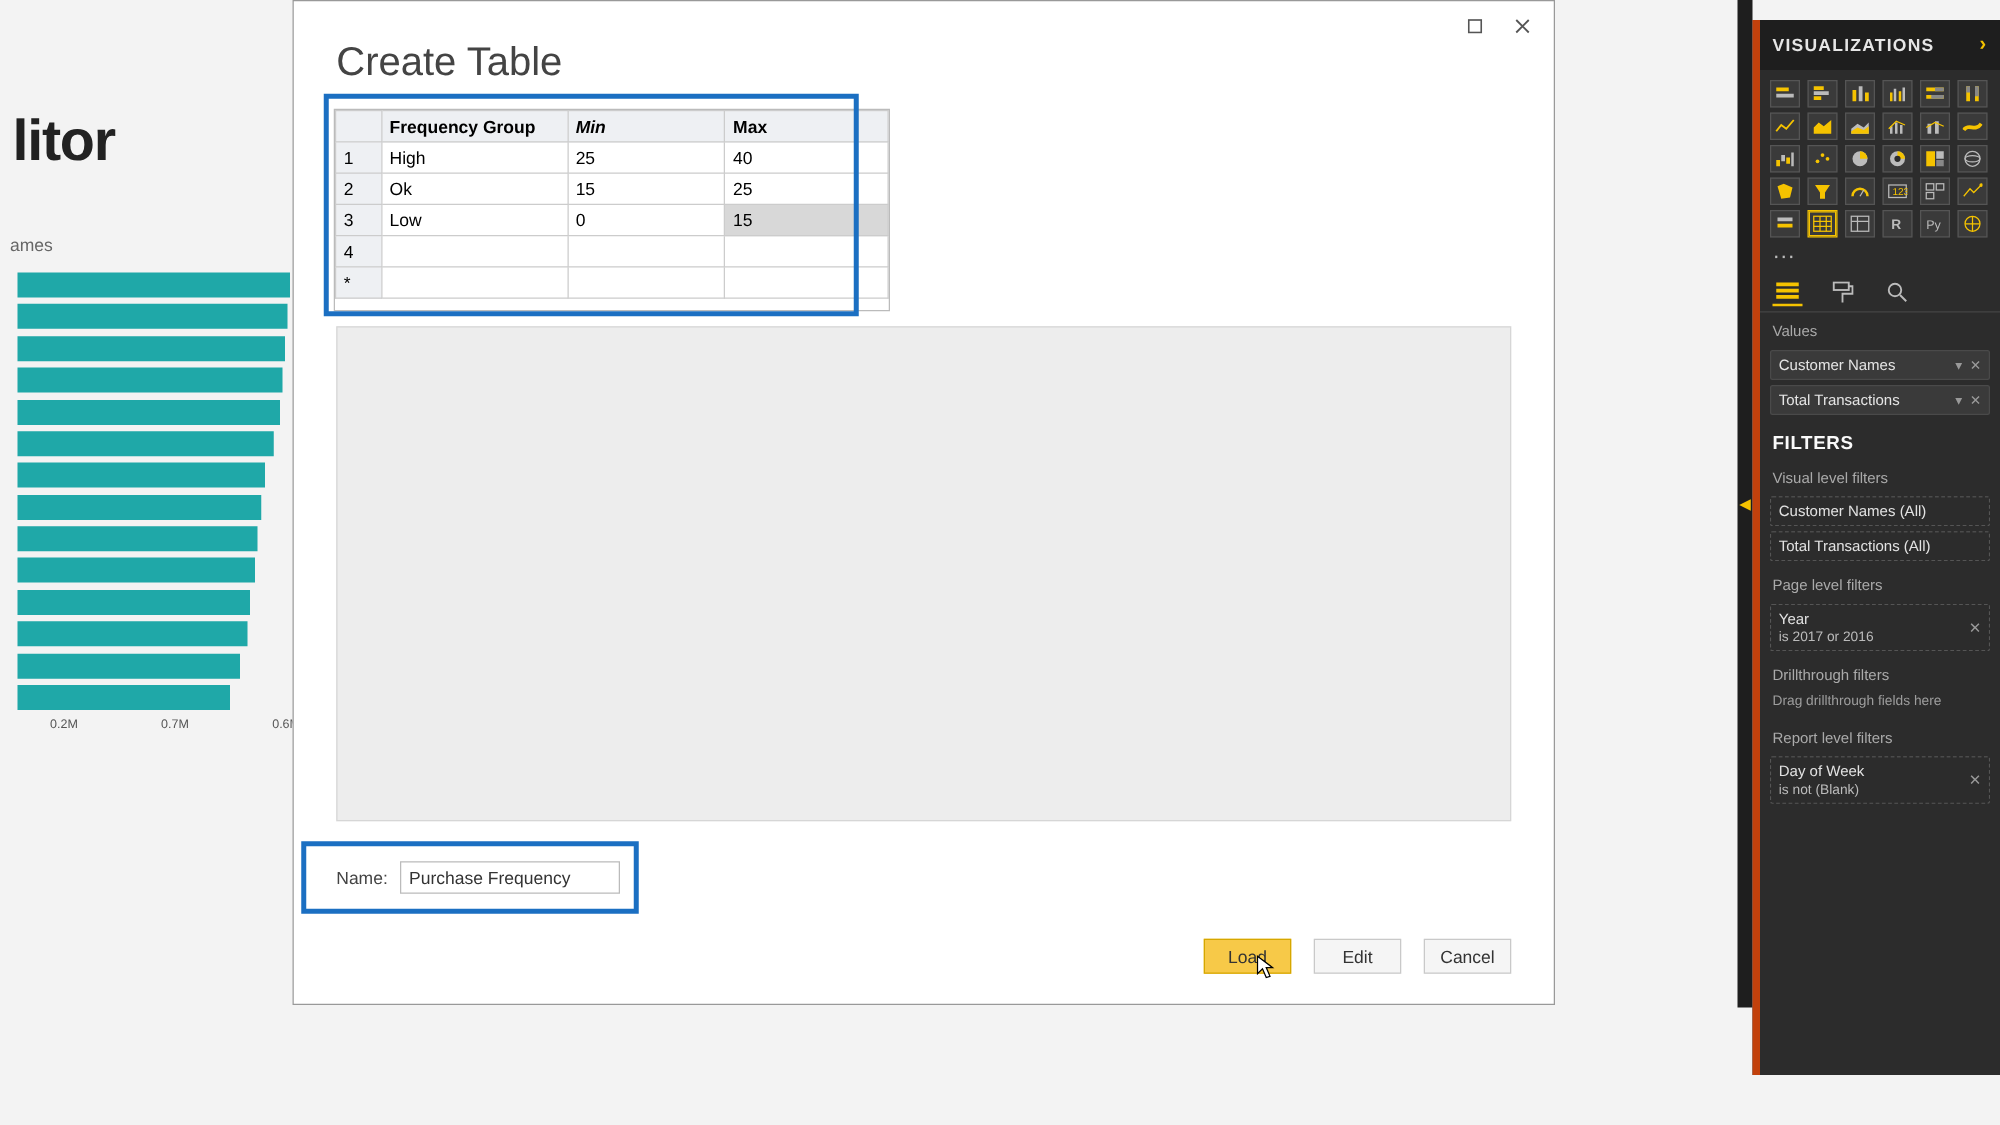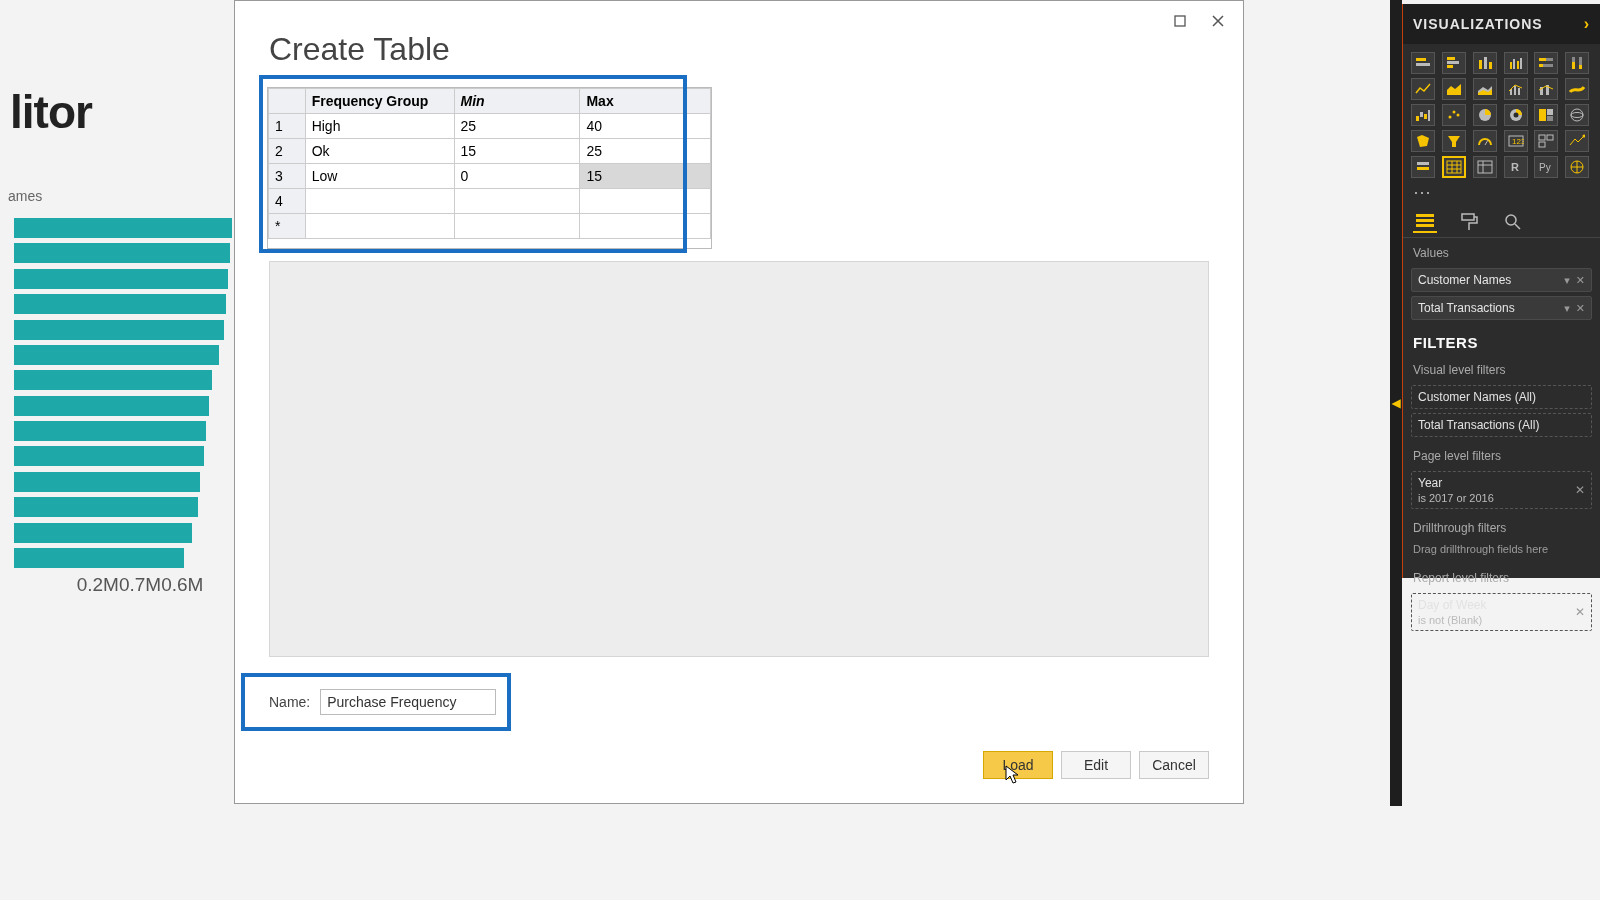--- a/index.html
+++ b/index.html
@@ -3,21 +3,21 @@
 <meta charset="utf-8">
 <style>
   * { box-sizing: border-box; margin: 0; padding: 0; font-family: "Segoe UI", Arial, sans-serif; }
   html, body { width: 1600px; height: 900px; overflow: hidden; background: #f3f3f3; }
 
   
   .bg-title { position: absolute; left: 10px; top: 85px; font-size: 46px; font-weight: 700; color: #222; letter-spacing: -1px; }
   .bg-sub   { position: absolute; left: 8px; top: 188px; font-size: 14px; color: #666; }
   .bars-wrap { position: absolute; left: 14px; top: 218px; width: 224px; height: 350px; display:flex; flex-direction:column; justify-content:space-between; }
   .bar { height: 20px; background: #1fa8a8; }
-  .axis { position:absolute; left: 40px; top: 574px; width: 200px; display:flex; justify-content:center; color:#555; font-size: 19px; }
+  .axis { position:absolute; left: 40px; top: 574px; width: 200px; display:flex; justify-content:space-between; color:#555; font-size: 10px; }
   .axis span { }
 
   
   .dialog { position:absolute; left:234px; top:0; width:1010px; height:804px; background:#fff; border:1px solid #999; }
   .dlg-titlebar { display:flex; justify-content:flex-end; align-items:center; height:40px; padding-right:6px; }
   .winbtn { width:38px; height:30px; display:flex; align-items:center; justify-content:center; color:#555; font-size:14px; cursor:pointer; }
   .dlg-title { position:absolute; left:34px; top:30px; font-size:32px; font-weight:400; color:#444; }
 
   
   .hl-table { position:absolute; left:24px; top:74px; width:428px; height:178px; border:4px solid #1b6fc2; pointer-events:none; }
@@ -38,27 +38,27 @@
   
   .dlg-body { position:absolute; left:34px; top:260px; right:34px; height:396px; background:#ededed; border:1px solid #d6d6d6; }
 
   
   .hl-name { position:absolute; left:6px; bottom:72px; width:270px; height:58px; border:4px solid #1b6fc2; pointer-events:none; }
   .name-row { position:absolute; left:34px; bottom:88px; display:flex; align-items:center; gap:10px; }
   .name-row label { font-size:14px; color:#444; }
   .name-row input { width:176px; height:26px; border:1px solid #bbb; padding:2px 6px; font-size:14px; color:#333; }
 
   
-  .btnrow { position:absolute; right:34px; bottom:24px; display:flex; gap:8px; }
+  .btnrow { position:absolute; right:34px; bottom:24px; display:flex; gap:18px; }
   .btn { width:70px; height:28px; border:1px solid #c9c9c9; background:#f5f5f5; font-size:14px; color:#333; display:flex; align-items:center; justify-content:center; cursor:pointer; }
   .btn.primary { background:#f7c948; border-color:#d6a700; }
   .cursor { position:absolute; right:222px; bottom:14px; font-size:16px; pointer-events:none; }
 
   
-  .rpanel { position:absolute; right:0; top:4px; width:198px; height:574px; background:#2c2c2c; color:#e6e6e6; border-left:1px solid #c2410c; }
+  .rpanel { position:absolute; right:0; top:16px; width:198px; height:844px; background:#2c2c2c; color:#e6e6e6; border-left:6px solid #c2410c; }
   .rpanel .hdr { height:40px; display:flex; align-items:center; justify-content:space-between; padding:0 10px; background:#1e1e1e; font-weight:600; font-size:14px; letter-spacing:1px; }
   .rpanel .hdr .chev { color:#f5c300; font-size:16px; }
   .viz-grid { display:grid; grid-template-columns: repeat(6, 1fr); gap:4px; padding:8px; }
   .viz { width:24px; height:22px; background:#3a3a3a; border:1px solid #555; display:flex; align-items:center; justify-content:center; cursor:pointer;text-align:center; }
   .viz svg { width:16px; height:14px; }
   .viz.sel { border-color:#f5c300; box-shadow:0 0 0 1px #f5c300 inset; }
   .dots { color:#bbb; font-size:18px; padding-left:10px; margin-top:-4px; }
   .tabbar { display:flex; gap:20px; padding:8px 10px 4px; border-bottom:1px solid #444; }
   .tabicon { width:24px; height:22px; display:flex; align-items:center; justify-content:center; cursor:pointer; color:#bbb; }
   .tabicon.active { border-bottom:2px solid #f5c300; color:#f5c300; }

